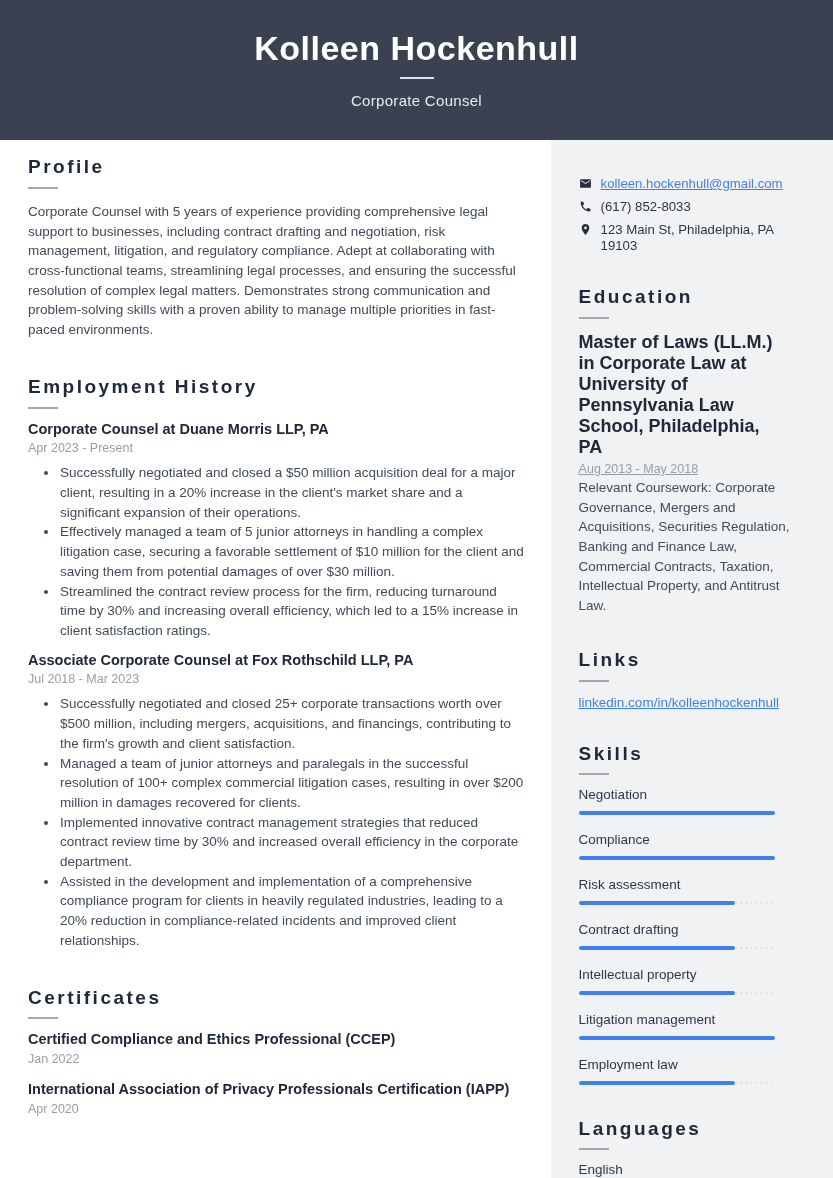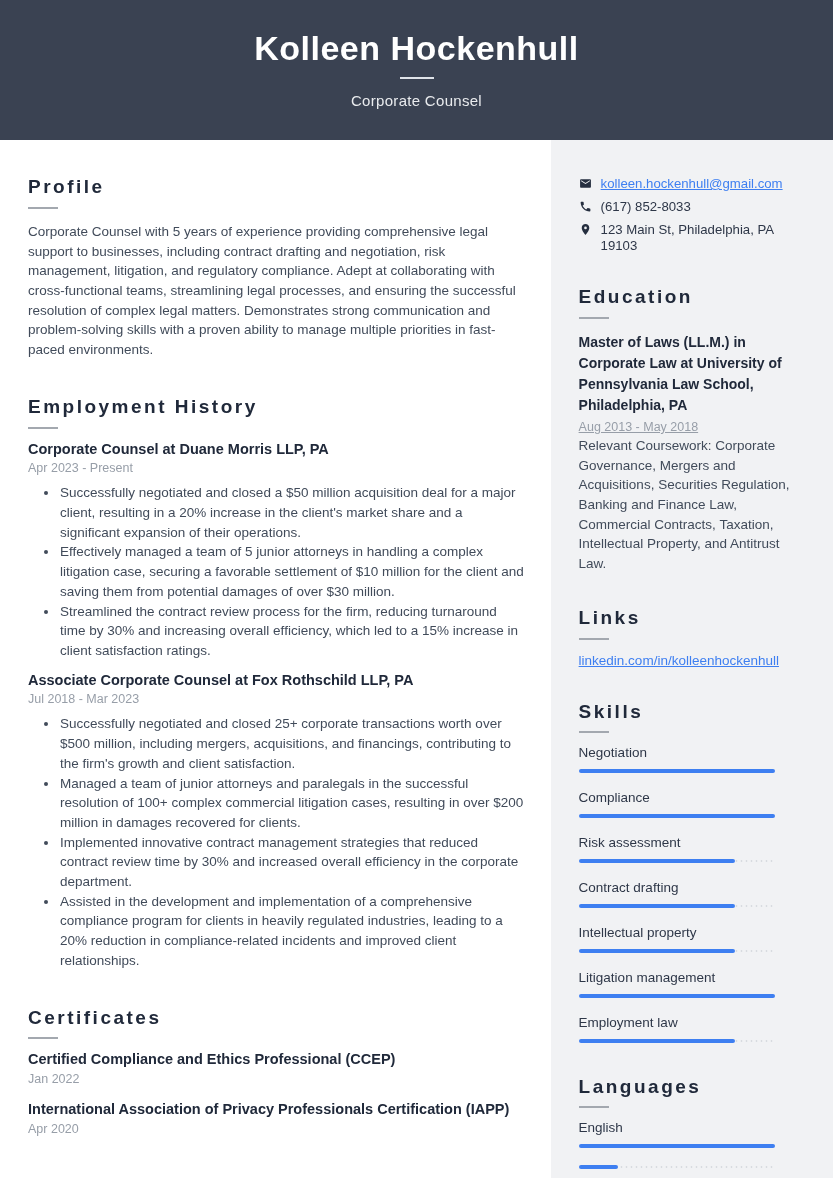--- a/index.html
+++ b/index.html
@@ -9,21 +9,21 @@
 
   
   .header { height:140px; background:var(--header-bg,#3a4252); color:#fff;
             display:flex; flex-direction:column; align-items:center; justify-content:center; }
   .name { font-size:34px; font-weight:bold; letter-spacing:.5px; line-height:1; }
   .header-rule { width:34px; height:2px; background:#dfe3e9; margin:12px 0 13px; }
   .header-subtitle { font-size:15px; color:#e9ebee; letter-spacing:.3px; }
 
   
   .columns { display:flex; height:1038px; }
-  .main { width:576px; padding:36px 26px 0 28px; background:#fff; }
+  .main { width:576px; padding:16px 26px 0 28px; background:#fff; }
   .sidebar { width:294px; padding:36px 28px 0 28px; background:var(--sidebar-bg,#f1f2f4); }
 
   
   .section-heading { font-size:19px; font-weight:bold; letter-spacing:2.5px;
                      color:#20293a; margin:0; line-height:1.15; }
   .heading-rule { width:30px; height:2px; background:#a3a8af; margin-top:9px; }
   .body-text { font-size:13.5px; line-height:19.7px; color:#414b5a; }
   .muted-date { font-size:12.5px; color:#979ea8; line-height:1.25; }
 
   
@@ -42,21 +42,21 @@
   .cert-title { font-size:14.5px; font-weight:bold; color:#20293a; margin:0; line-height:1.3; }
   .cert-date { margin-top:3px; }
 
   
   .contact-row { display:flex; align-items:flex-start; gap:9px; margin-bottom:7px;
                  font-size:13.2px; color:#2e3748; line-height:1.2; }
   .contact-row .ico { flex:0 0 auto; width:13px; height:13px; margin-top:1px; fill:#252e3f; }
   a.link { color:var(--accent,#3e7ff1); text-decoration:underline; }
   .sb-section { margin-top:33px; }
   .sb-section:first-of-type { margin-top:0; }
-  .edu-degree { font-size:14px; font-weight:bold; color:#20293a; line-height:21px;
+  .edu-degree { font-size:18px; font-weight:bold; color:#20293a; line-height:21px;
                 margin-top:13px; max-width:208px; }
   .edu-dates { margin-top:4px;text-decoration:underline; }
   .edu-desc { }
   .links-item { margin-top:13px; font-size:13.5px; }
   .skill-row { margin-top:12px; margin-bottom:0; }
   .skill-row + .skill-row { margin-top:17px; }
   .skill-name { font-size:13.5px; color:#2e3748; line-height:1.25; margin-bottom:7px; }
   .bar-track { width:196px; height:4px; position:relative;
                background-image: radial-gradient(circle, #d8dbe0 1px, rgba(0,0,0,0) 1.15px);
                background-size:5px 4px; background-repeat:repeat-x; background-position:0 50%;

